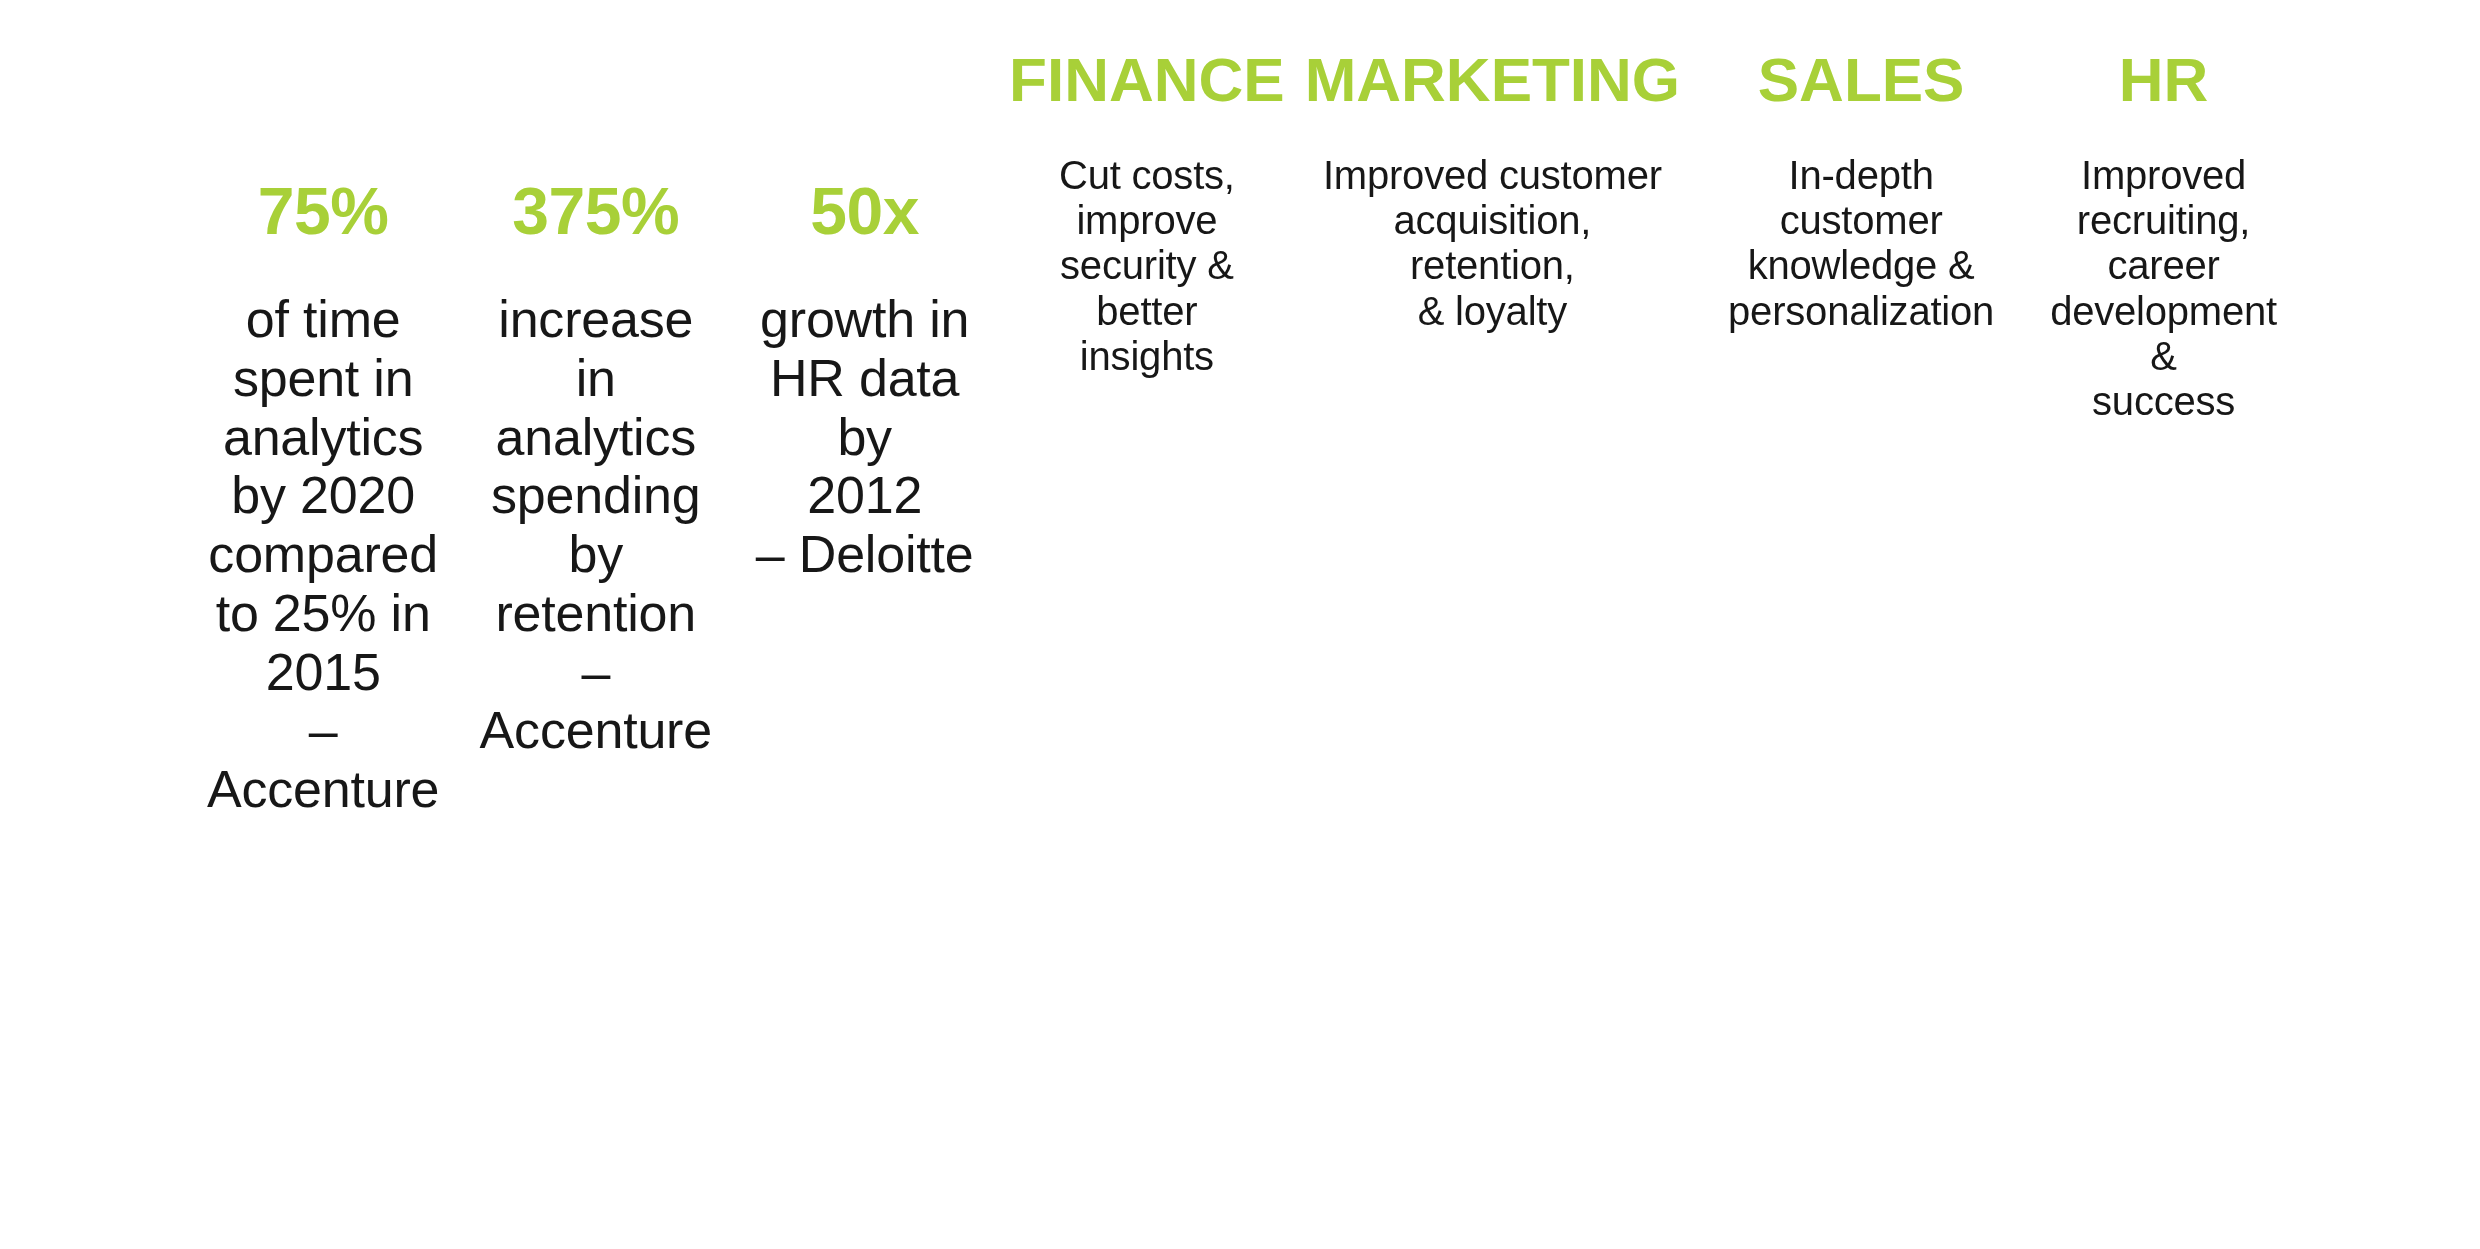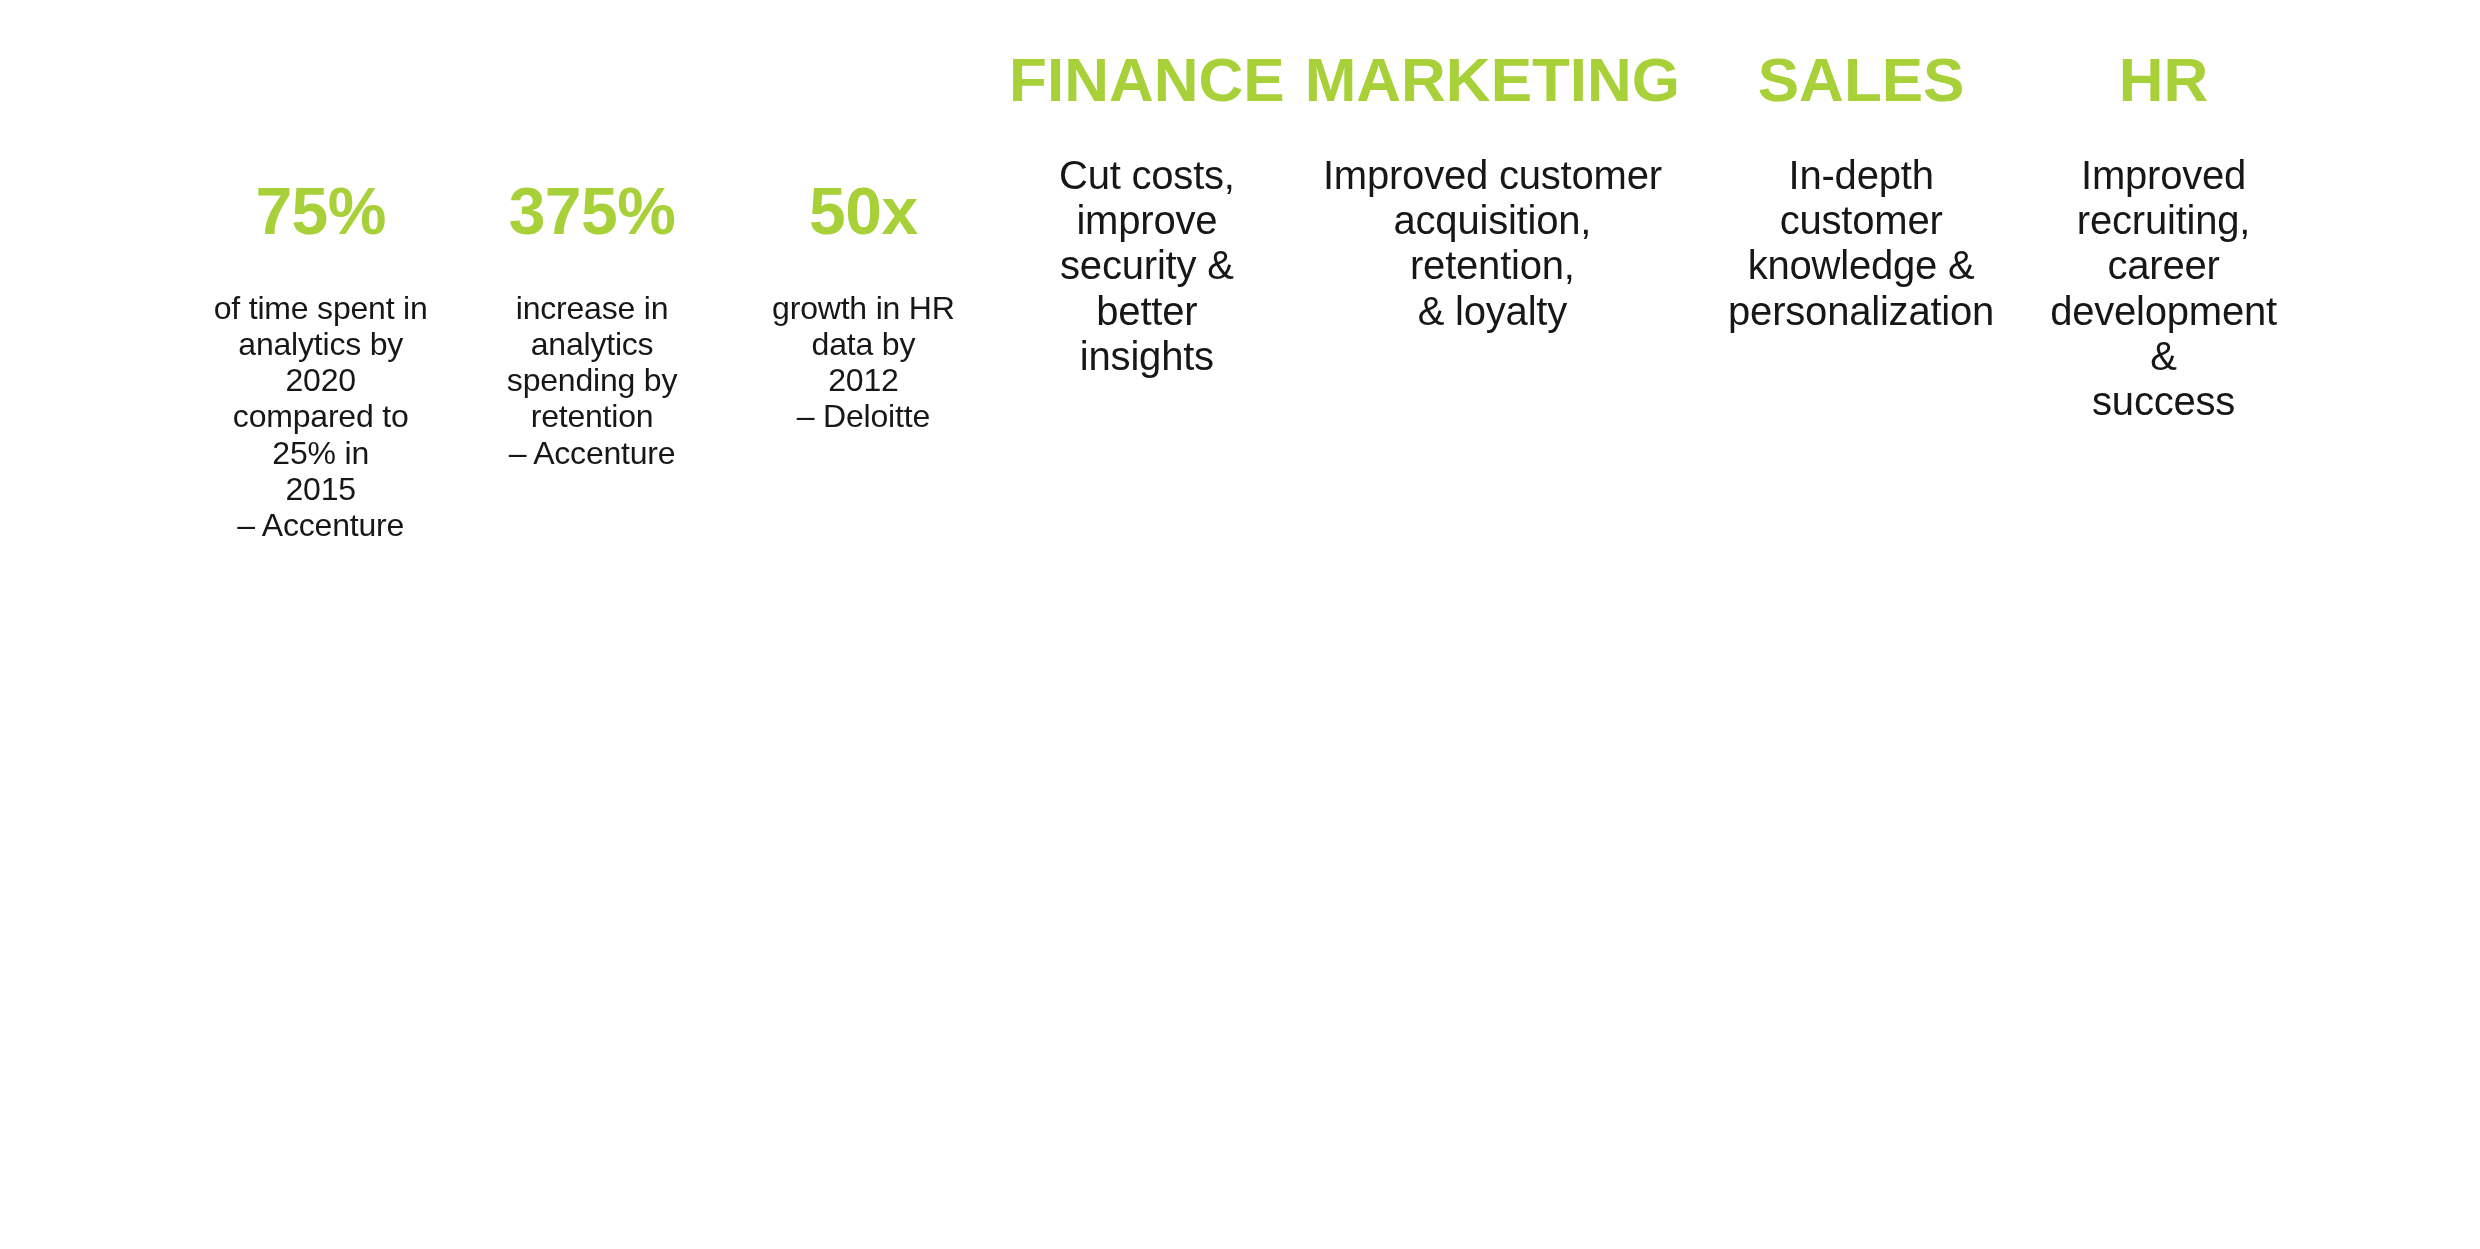--- a/index.html
+++ b/index.html
@@ -58,21 +58,21 @@
     font-weight: 700;
     line-height: 1.0;
     letter-spacing: -0.5px;
     color: #A8D038;
     margin: 0;
   }
 
   .stat-desc {
     margin: 0;
     margin-top: 46px;
-    font-size: 32px;
+    font-size: 52px;
     line-height: 1.13;
     font-weight: 400;
     color: #171717;
     letter-spacing: -0.2px;
     white-space: pre-line;
   }
 
   
   .dept-title {
     font-size: 62px;

